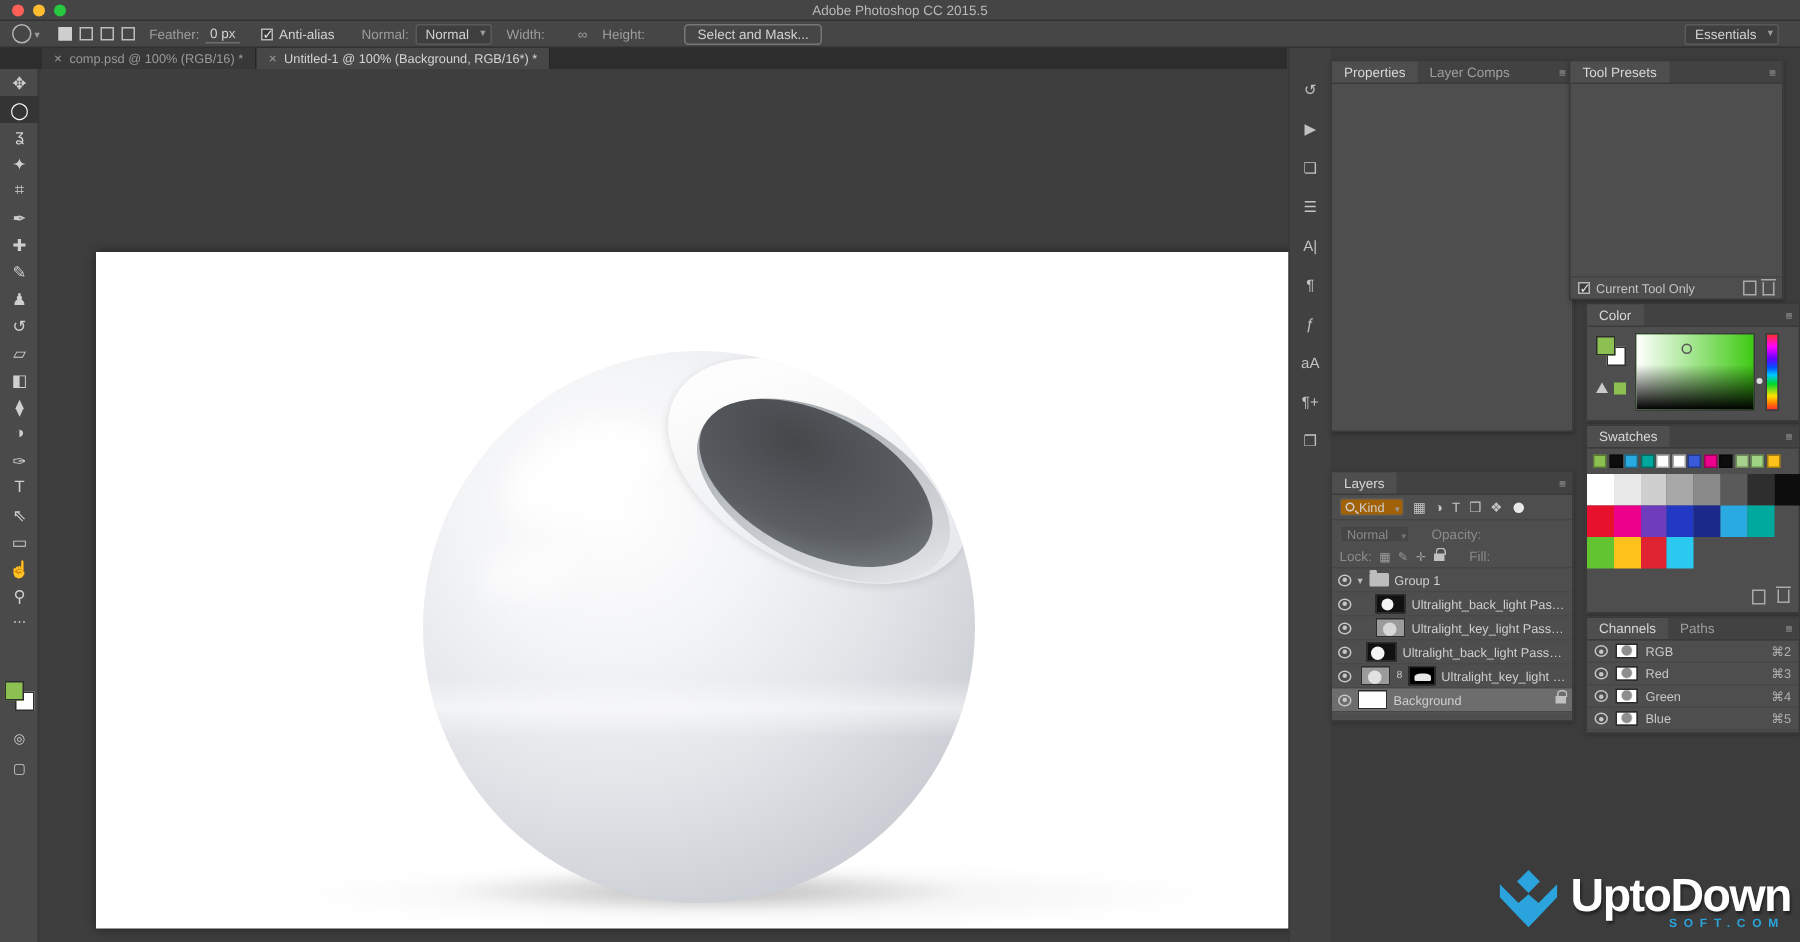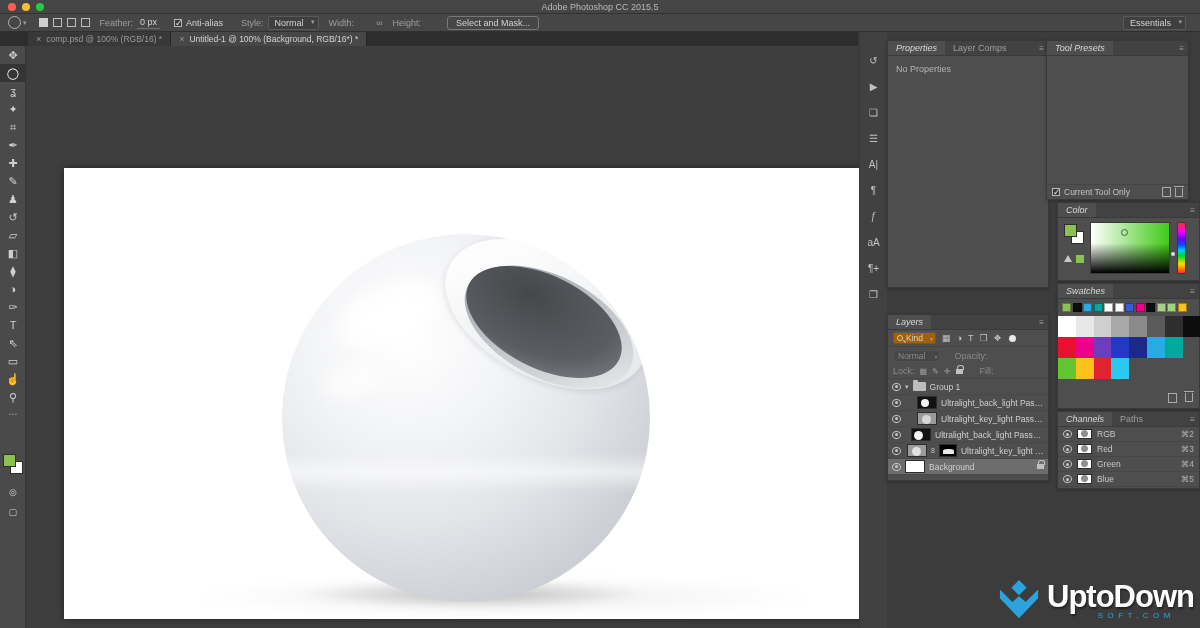--- a/index.html
+++ b/index.html
@@ -64,21 +64,21 @@
     background:radial-gradient(ellipse at 35% 30%, #45484b, #5a5e62 60%, #7d8288 90%, #9aa0a5 100%); }
 
   
   #dockstrip { left:859px; top:32px; width:28px; height:596px; background:#414141; border-left:1px solid #373737; display:flex; flex-direction:column; align-items:center; padding-top:18px; }
   .dock-icon { width:20px; height:20px; margin-bottom:6px; display:flex; align-items:center; justify-content:center; font-size:10px; color:#c2c2c2; }
 
   
   .panel { background:#4e4e4e; border:1px solid #393939; box-shadow:0 1px 3px rgba(0,0,0,.25); }
   .panel-header { height:15px; background:#424242; display:flex; align-items:stretch; border-bottom:1px solid #3a3a3a; }
   .panel-tab { padding:0 8px; font-size:9px; color:#9f9f9f; display:flex; align-items:center; }
-  .panel-tab.active { background:#4e4e4e; color:#d8d8d8;font-style:italic; }
+  .panel-tab.active { background:#4e4e4e; color:#d8d8d8; }
   .panel-menu { margin-left:auto; margin-right:4px; color:#9f9f9f; font-size:8px; align-self:center; }
   .eye { width:9px; height:8px; border:1px solid #c6c6c6; border-radius:50%; position:relative; flex:none; }
   .eye::after { content:""; position:absolute; left:2px; top:1.5px; width:3px; height:3px; border-radius:50%; background:#c6c6c6; }
   .padlock { width:7px; height:5px; background:#c0c0c0; position:relative; flex:none; }
   .padlock::before { content:""; position:absolute; left:1px; top:-4px; width:5px; height:4px; border:1px solid #c0c0c0; border-bottom:none; border-radius:3px 3px 0 0; }
 
   
   #properties-panel { left:887px; top:40px; width:162px; height:248px; }
   #no-properties { padding:8px 8px; font-size:9px; color:#b3b3b3; }
 
@@ -142,21 +142,21 @@
   
   #channels-panel { left:1057px; top:411px; width:143px; height:78px; }
   .ch-row { display:flex; align-items:center; height:15px; padding:0 5px; gap:5px; font-size:8.5px; border-bottom:1px solid #474747; }
   .chthumb { width:15px; height:10px; background:radial-gradient(circle at 50% 45%, #8e8e8e 0 3px, #ffffff 4px); border:1px solid #2c2c2c; flex:none; }
   .ch-short { margin-left:auto; color:#b0b0b0; }
 
   
   #watermark { right:6px; bottom:6px; display:flex; align-items:center; gap:6px; }
   #wm-text { display:flex; flex-direction:column; align-items:flex-end;justify-content:space-between; }
   #wm-name { font-size:31px; font-weight:bold; color:#ffffff; letter-spacing:-1px; text-shadow:1px 2px 2px rgba(0,0,0,.45); line-height:28px; }
-  #wm-sub { font-size:8px; font-weight:normal; color:#2ba3dc; letter-spacing:4.5px; margin-right:19px; }
+  #wm-sub { font-size:8px; font-weight:bold; color:#2ba3dc; letter-spacing:4.5px; margin-right:4px; }
 </style>
 </head>
 <body>
 
 <div id="titlebar" class="abs">
   <div class="tl abs" style="left:8px;  background:#ff5f57;"></div>
   <div class="tl abs" style="left:22px; background:#febc2e;"></div>
   <div class="tl abs" style="left:36px; background:#28c840;"></div>
   <div id="title-text" class="abs">Adobe Photoshop CC 2015.5</div>
 </div>
@@ -165,21 +165,21 @@
   <div class="tool-badge"></div>
   <div class="caret">▾</div>
   <div class="mode-btn filled" style="margin-left:12px;"></div>
   <div class="mode-btn"></div>
   <div class="mode-btn"></div>
   <div class="mode-btn"></div>
   <span class="opt-label">Feather:</span>
   <span class="opt-value underfield">0 px</span>
   <div class="checkbox checked"></div>
   <span class="opt-value">Anti-alias</span>
-  <span class="opt-label" style="margin-left:18px;">Style:</span>
+  <span class="opt-label" style="margin-left:18px;">Normal:</span>
   <span class="drop">Normal</span>
   <span class="opt-label dim">Width:</span>
   <span class="opt-label dim" style="margin-left:22px;">∞</span>
   <span class="opt-label dim">Height:</span>
   <span id="select-mask-btn">Select and Mask...</span>
   <span id="workspace-drop" class="drop">Essentials</span>
 </div>
 
 <div id="tabbar" class="abs">
   <div class="doc-tab inactive">
@@ -315,21 +315,20 @@
       <span>❒</span>
     </div>
 </div>
 
 <div id="properties-panel" class="panel abs">
   <div class="panel-header">
     <div class="panel-tab active">Properties</div>
     <div class="panel-tab">Layer Comps</div>
     <div class="panel-menu">≡</div>
   </div>
-  <div id="no-properties">No Properties</div>
 </div>
 
 <div id="layers-panel" class="panel abs">
   <div class="panel-header">
     <div class="panel-tab active">Layers</div>
     <div class="panel-menu">≡</div>
   </div>
   <div id="lp-filter" class="lp-row">
     <div id="kind-drop">
       <span class="mag"></span>

